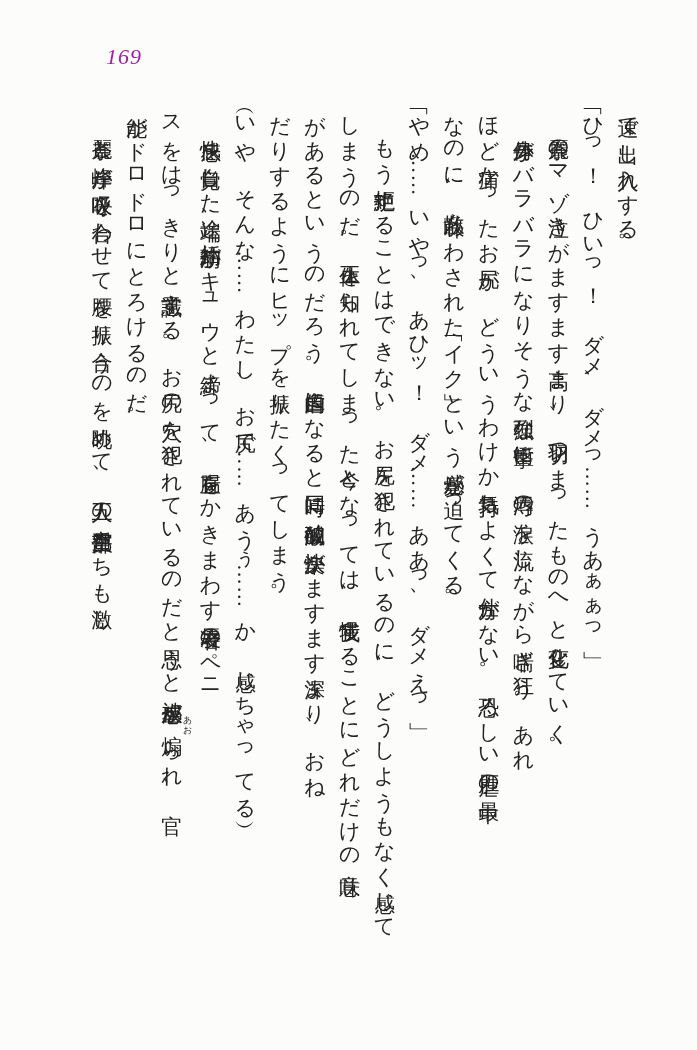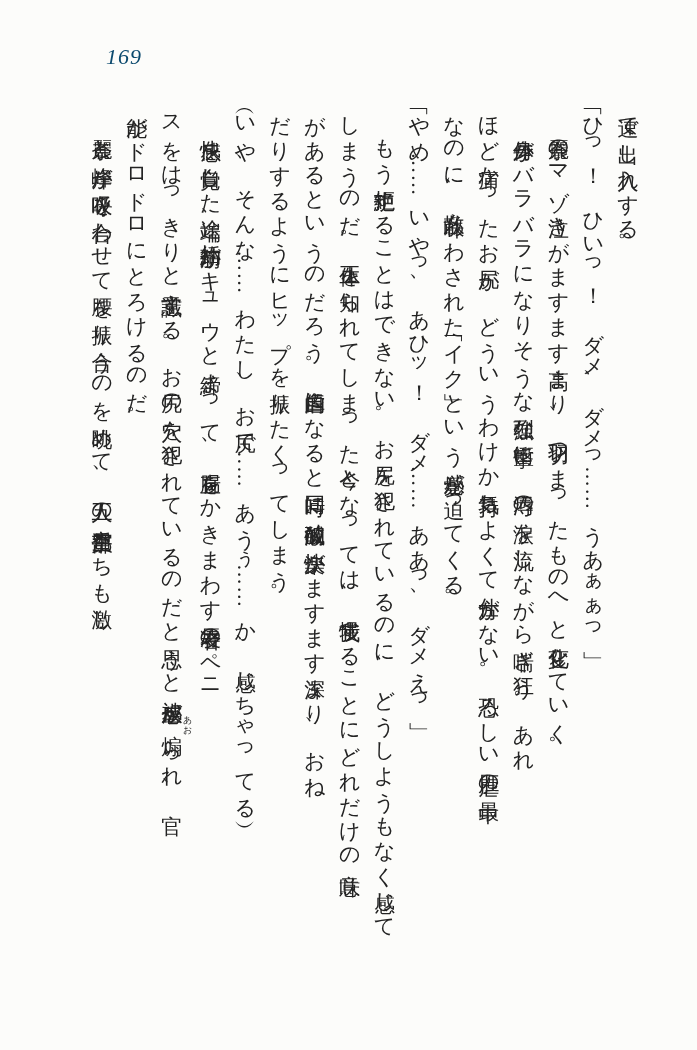--- a/index.html
+++ b/index.html
@@ -13,21 +13,21 @@
     width: 697px; height: 1050px;
     background: #fcfcfa;
     overflow: hidden;
     color: #232323;
   }
   .page-number {
     position: absolute;
     top: 44px; left: 106px;
     font-style: italic;
     font-size: 22px;
-    color: #0c4a6e;
+    color: #a21caf;
     letter-spacing: 1px;
     font-family: Liberation Serif, serif;
   }
   .text-block {
     position: absolute;
     top: 101px; right: 52px;
     height: 885px;
     writing-mode: vertical-rl;
     text-orientation: mixed;
     font-size: 21px;

